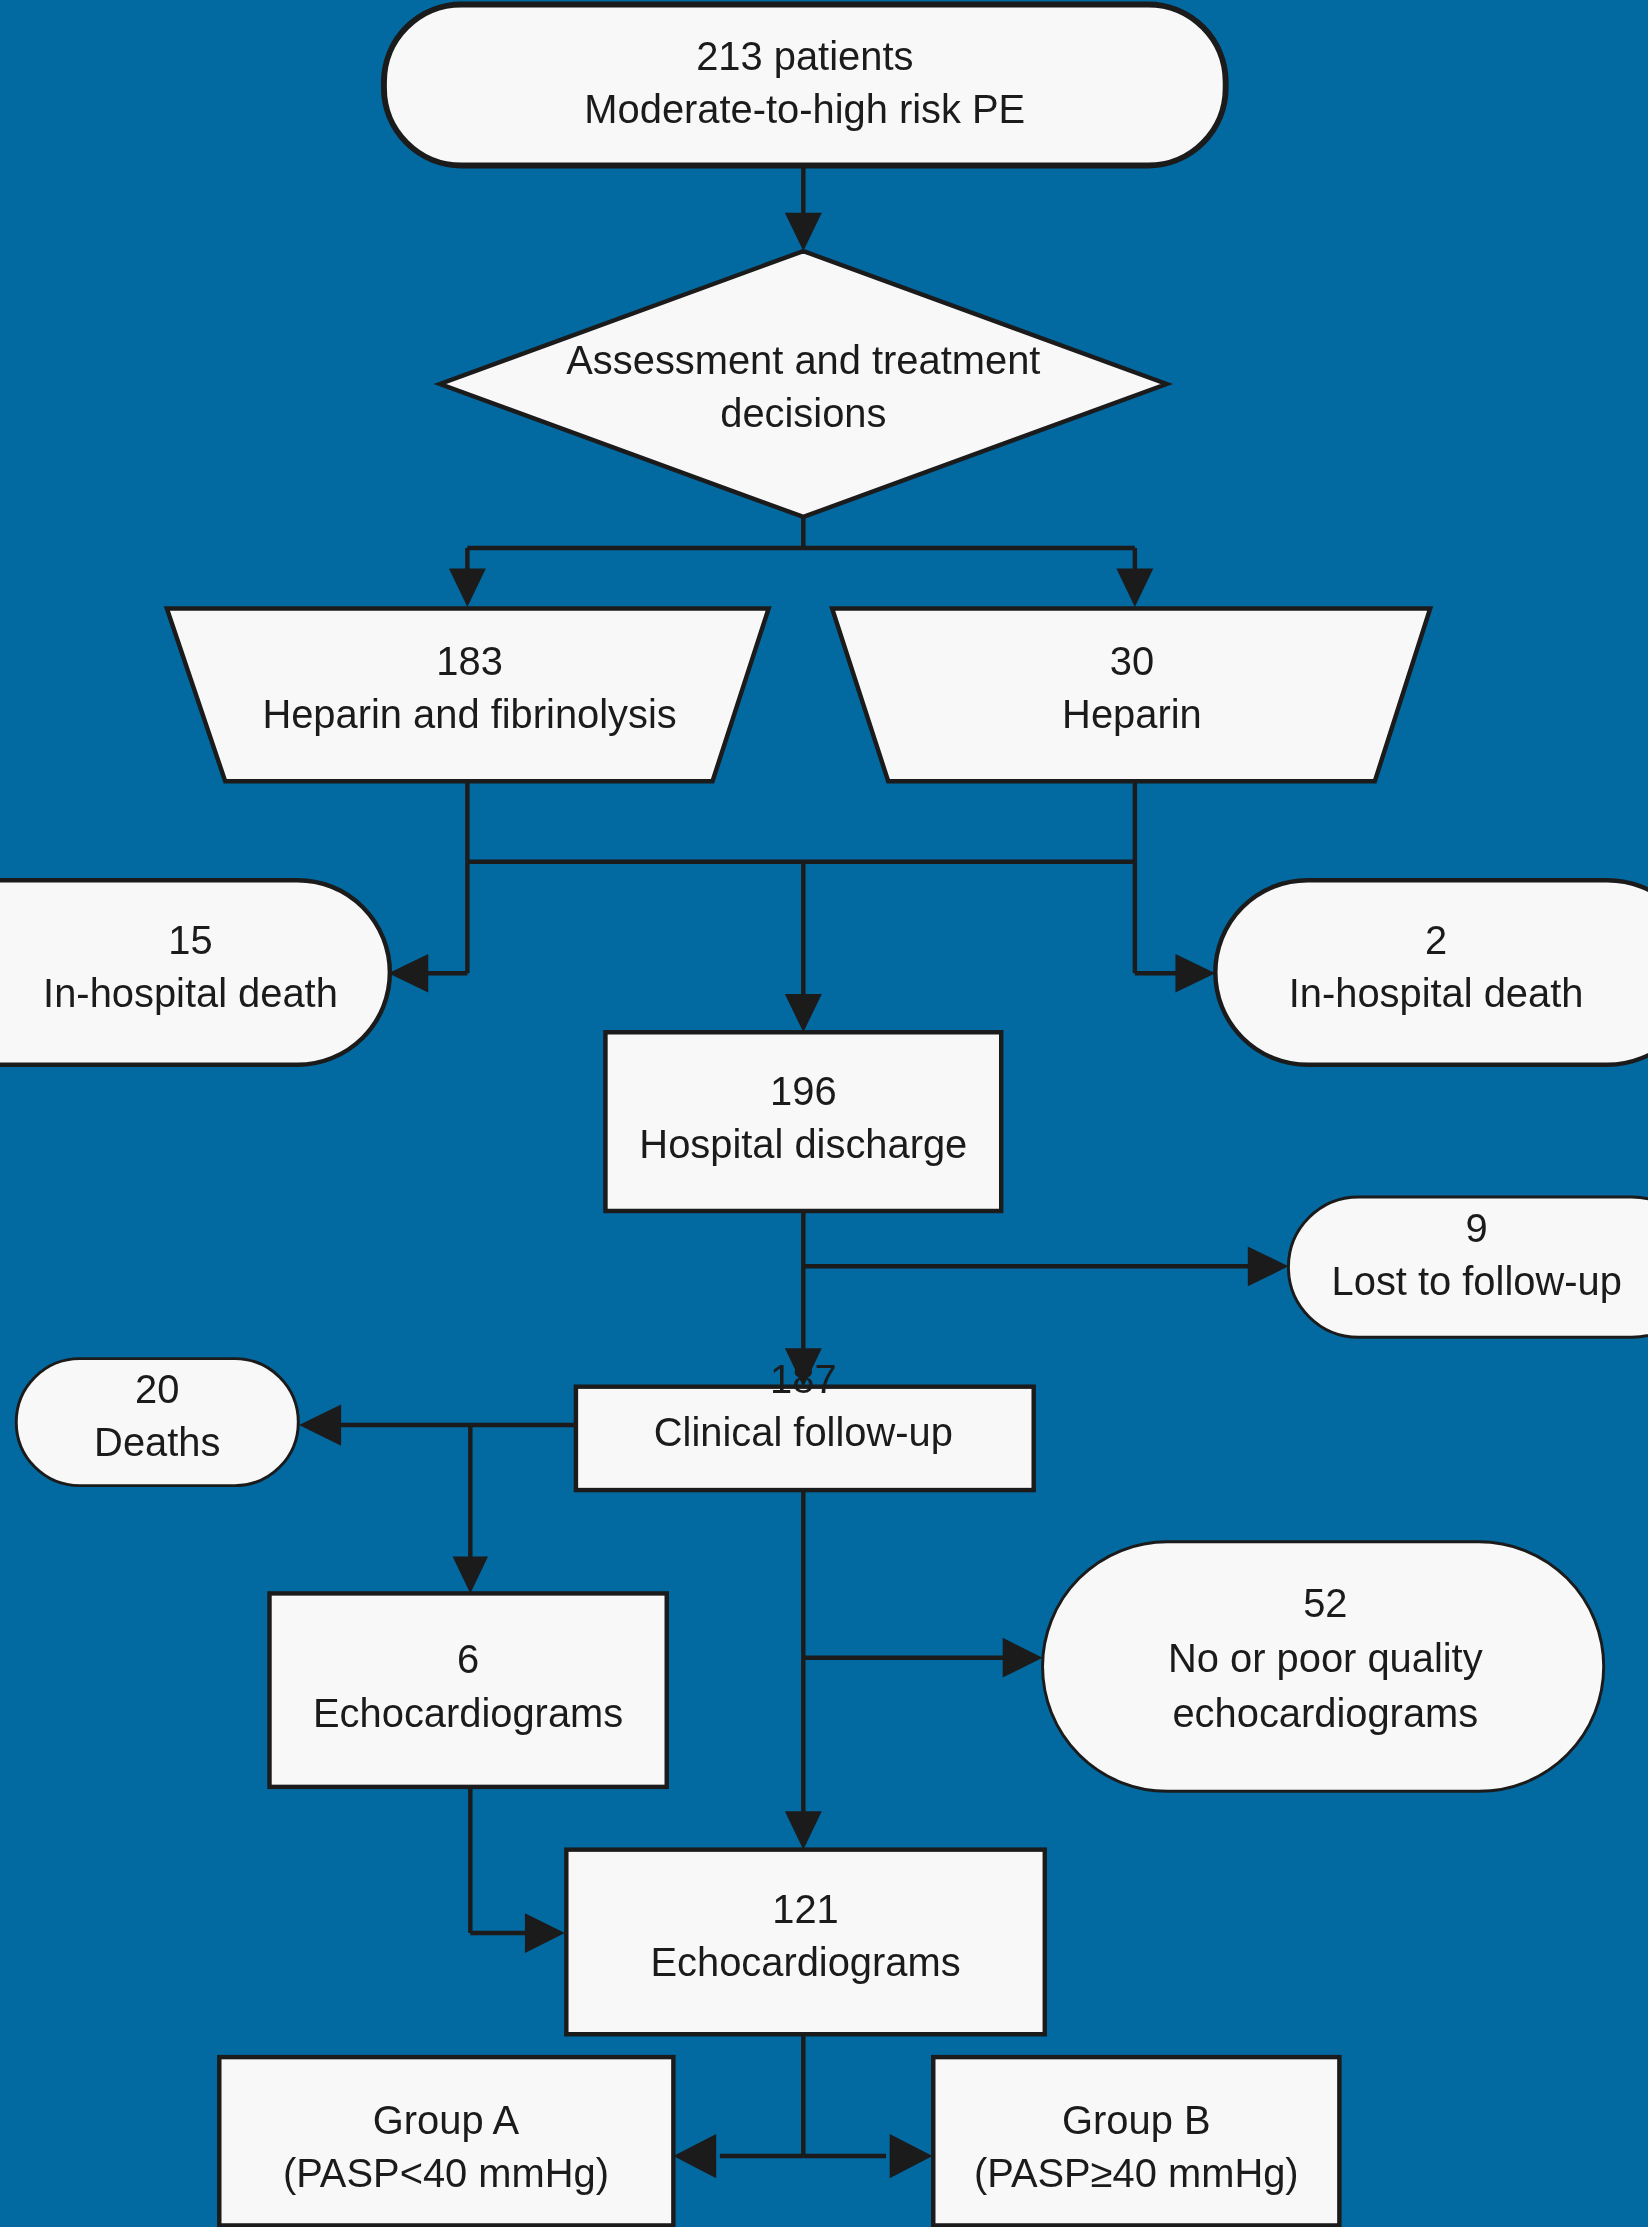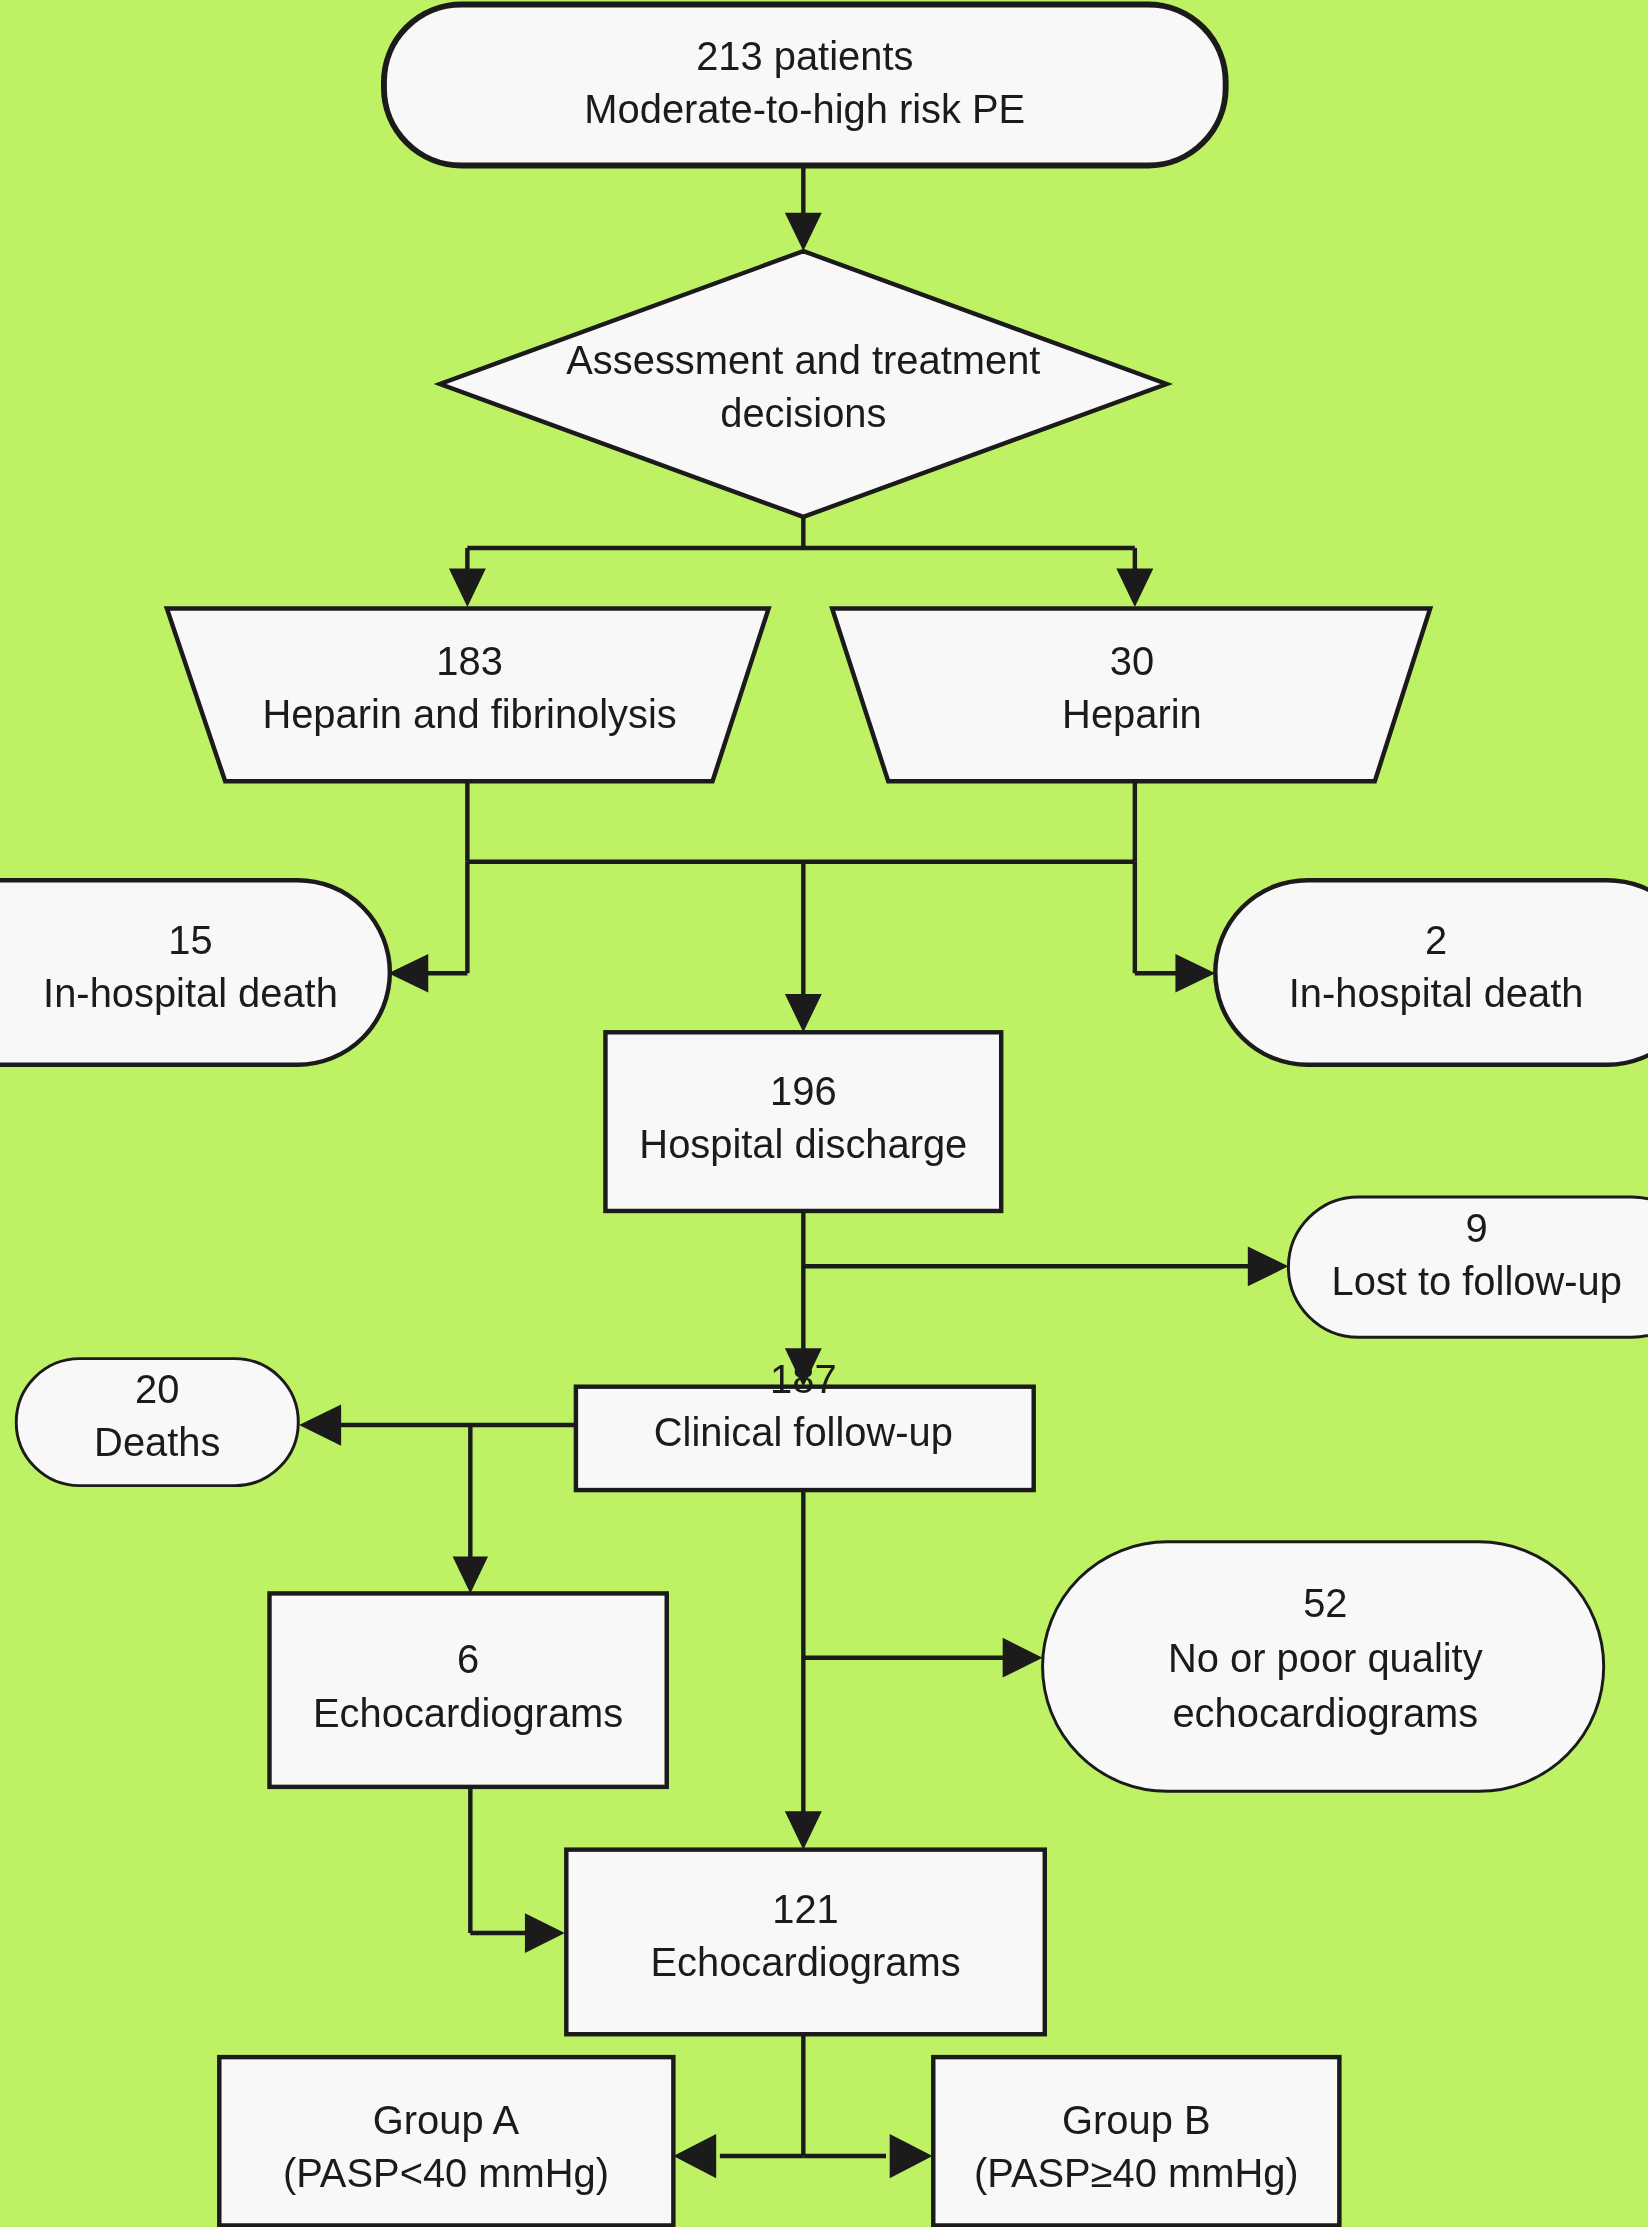--- a/index.html
+++ b/index.html
@@ -7,21 +7,21 @@
     padding: 0;
     background: #ffffff;
   }
   body {
     font-family: "Liberation Sans", sans-serif;
   }
   #flowchart-root {
     position: relative;
     width: 1648px;
     height: 2227px;
-    background: #bef264;
+    background: #0369a1;
     overflow: hidden;
   }
   svg.chart-svg {
     position: absolute;
     top: 0;
     left: 0;
     width: 1648px;
     height: 2227px;
   }
   .node-shape {

